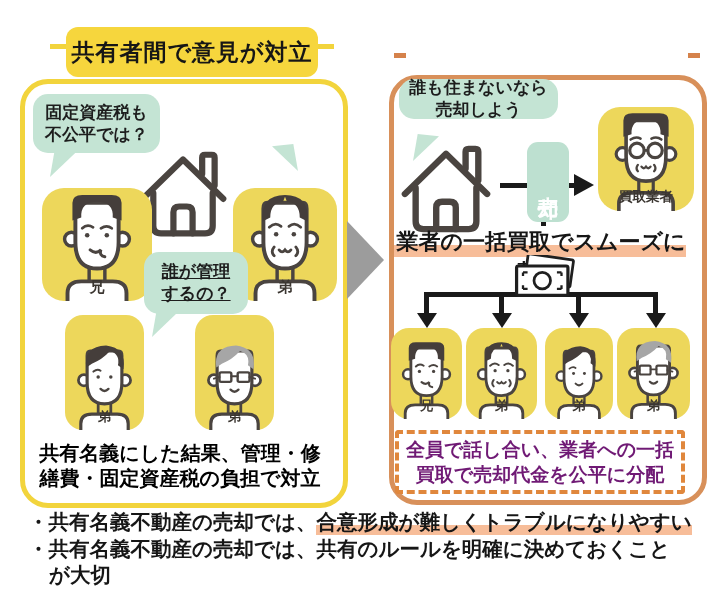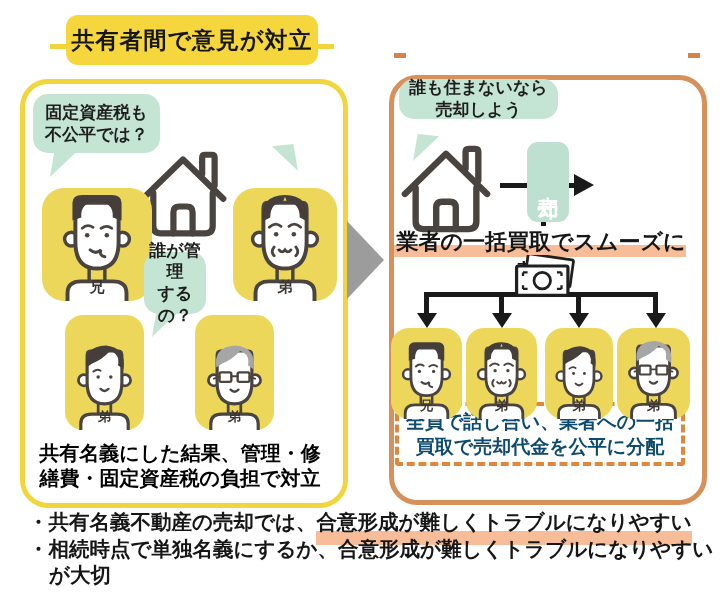--- a/index.html
+++ b/index.html
@@ -7,21 +7,21 @@
           font-family:"Liberation Sans","DejaVu Sans",sans-serif;color:#1f1f1f;}
   .abs{position:absolute;}
   .pre{white-space:pre-line;}
 
   
   .panel{position:absolute;border-radius:28px;background:#fff;}
   .panel-left{left:20px;top:79px;width:318px;height:419px;border:5px solid #F2D43C;}
   .panel-right{left:389px;top:75px;width:308px;height:420px;border:5px solid #D8905A;}
 
   .hdr{position:absolute;display:flex;align-items:center;justify-content:center;
-       font-weight:bold;border-radius:12px;z-index:5;letter-spacing:1px;}
+       font-weight:bold;border-radius:12px;z-index:5;letter-spacing:1px;margin-top:12px;}
   .hdr-left{left:66px;top:15px;width:252px;height:50px;background:#F6D63D;color:#161616;font-size:23px;}
   .hdr-right{left:405px;top:14px;width:284px;height:53px;background:#D5824B;color:#ffffff;font-size:23px;}
   .stub{position:absolute;height:5px;z-index:4;}
   .stub-y{background:#F2D43C;} .stub-o{background:#D5824B;}
 
   
   .bubble{position:absolute;background:#C4E4D4;border-radius:15px;z-index:4;
           display:flex;align-items:center;justify-content:center;text-align:center;
           font-weight:bold;font-size:17px;line-height:1.28;color:#1d1d1d;}
   .tail{position:absolute;background:#C4E4D4;z-index:3;}
@@ -48,31 +48,31 @@
     border-left:10px solid transparent;border-right:10px solid transparent;border-top:15px solid #1a1a1a;}
 
   .sale-box{position:absolute;left:527px;top:142px;width:42px;height:80px;background:#BDE0D0;
     border-radius:11px;z-index:2;display:flex;align-items:center;justify-content:center;
     writing-mode:vertical-rl;text-orientation:upright;color:#fff;font-weight:bold;font-size:21px;letter-spacing:2px;}
 
   .lead{position:absolute;left:390px;top:227px;width:300px;text-align:center;z-index:2;
         font-weight:bold;font-size:22px;color:#161616;}
   .hl-lead{background:linear-gradient(transparent 58%,#F7BD99 58%);padding:0 2px 3px 2px;}
 
-  .dash-box{position:absolute;left:395px;top:402px;width:282px;height:56px;border:4px dashed #E0873C;
+  .dash-box{position:absolute;left:395px;top:430px;width:282px;height:56px;border:4px dashed #E0873C;
     border-radius:4px;z-index:2;display:flex;align-items:center;justify-content:center;text-align:center;
-    font-weight:bold;font-size:19px;line-height:1.32;color:#0c4a6e;}
+    font-weight:bold;font-size:19px;line-height:1.32;color:#701a75;}
 
   .caption-left{position:absolute;left:30px;top:441px;width:300px;text-align:center;z-index:2;
     font-weight:bold;font-size:20px;line-height:1.26;color:#000000;}
 
   .notes{position:absolute;left:28px;top:509px;width:690px;z-index:2;}
   .notes p{margin:0;font-weight:bold;font-size:20.5px;line-height:1.3;color:#161616;}
   .notes .hang{padding-left:21px;text-indent:-21px;}
-  .hl{background:linear-gradient(transparent 60%,#F7BD99 60%);padding-bottom:12px;text-align:right;}
+  .hl{background:linear-gradient(transparent 60%,#F7BD99 60%);padding-bottom:2px;text-align:right;}
 
   .money{z-index:3;}
 </style>
 </head>
 <body>
 
 <div class="canvas">
 
   <div class="panel panel-left"></div>
   <div class="panel panel-right"></div>
@@ -127,21 +127,21 @@
         <path d="M32,15 Q28,15 28,21 L28,55 Q28,82 50,82 Q72,82 72,55 L72,21 Q72,15 68,15 Z" fill="#fff" stroke="#4A4440" stroke-width="4"></path>
         <path d="M27,34 Q25,7 50,7 Q75,7 73,34 L65,30 Q65,15 52,14 L50,9 L48,14 Q35,15 35,30 Z" fill="#453E3B"></path>
         <path d="M34,40 q6,-6 12,-1 M54,39 q6,-5 12,1" stroke="#4A4440" fill="none" stroke-linecap="round" stroke-width="2.8"></path>
         <circle cx="41" cy="47" r="2.3" fill="#4A4440"></circle>
         <circle cx="59" cy="47" r="2.3" fill="#4A4440"></circle>
         <path d="M39,60 q-4,5 0,9 M61,60 q4,5 0,9 M44,63 q3,4 6,0 q3,4 6,0" stroke="#4A4440" fill="none" stroke-linecap="round" stroke-width="2.8"></path>
       </svg>
     <div class="tag tag-big">弟</div>
   </div>
 
-  <div class="bubble pre" style="left:144px;top:252px;width:62px;height:62px;">誰が管理
+  <div class="bubble pre" style="left:144px;top:252px;width:104px;height:62px;text-decoration:underline;">誰が管理
 するの？</div>
   <div class="tail tail-dl" style="left:152px;top:311px;width:25px;height:26px;"></div>
 
   <div class="avatar avatar-sm" style="left:65px;top:315px;width:79px;height:115px;">
       <svg viewBox="0 0 100 115" preserveAspectRatio="xMidYMax meet">
         <circle cx="24" cy="52" r="7" fill="#fff" stroke="#4A4440" stroke-width="3.5"></circle>
         <circle cx="76" cy="52" r="7" fill="#fff" stroke="#4A4440" stroke-width="3.5"></circle>
         <path d="M20,115 L20,107 Q20,95 34,95 L66,95 Q80,95 80,107 L80,115" fill="#fff" stroke="#4A4440" stroke-width="4"></path>
         <path d="M42,80 L42,95 M58,80 L58,95" stroke="#4A4440" stroke-width="3.5" fill="none"></path>
         <path d="M32,15 Q28,15 28,21 L28,55 Q28,82 50,82 Q72,82 72,55 L72,21 Q72,15 68,15 Z" fill="#fff" stroke="#4A4440" stroke-width="4"></path>
@@ -184,20 +184,36 @@
         <path d="M19,46 L19,80 Q19,88 27,88 L73,88 Q81,88 81,80 L81,46"></path>
         <path d="M40,88 L40,66 Q40,60 46,60 L54,60 Q60,60 60,66 L60,88"></path>
       </g>
     </svg>
   </div>
 
   <div class="hline" style="left:500px;top:183px;width:80px;"></div>
   <div class="ah-right" style="left:574px;top:174px;"></div>
   <div class="sale-box">売却</div>
 
+  <div class="avatar" style="left:598px;top:107px;width:96px;height:104px;">
+      <svg viewBox="0 0 100 115" preserveAspectRatio="xMidYMax meet">
+        <circle cx="24" cy="52" r="7" fill="#fff" stroke="#4A4440" stroke-width="3.5"></circle>
+        <circle cx="76" cy="52" r="7" fill="#fff" stroke="#4A4440" stroke-width="3.5"></circle>
+        <path d="M20,115 L20,107 Q20,95 34,95 L66,95 Q80,95 80,107 L80,115" fill="#fff" stroke="#4A4440" stroke-width="4"></path>
+        <path d="M42,80 L42,95 M58,80 L58,95" stroke="#4A4440" stroke-width="3.5" fill="none"></path>
+        <path d="M32,15 Q28,15 28,21 L28,55 Q28,82 50,82 Q72,82 72,55 L72,21 Q72,15 68,15 Z" fill="#fff" stroke="#4A4440" stroke-width="4"></path>
+        <path d="M25,33 L25,15 Q25,7 35,7 L65,7 Q75,7 75,15 L75,33 L66,30 Q67,14 50,14 Q33,14 34,30 Z" fill="#453E3B"></path>
+        <path d="M33,36 q6,-4 11,-1 M56,35 q6,-3 11,1" stroke="#4A4440" fill="none" stroke-linecap="round" stroke-width="2.8"></path>
+        <circle cx="40" cy="48" r="8" stroke="#4A4440" fill="none" stroke-linecap="round" stroke-width="3.5"></circle>
+        <circle cx="60" cy="48" r="8" stroke="#4A4440" fill="none" stroke-linecap="round" stroke-width="3.5"></circle>
+        <path d="M48,48 L52,48" stroke="#4A4440" fill="none" stroke-linecap="round" stroke-width="3"></path>
+        <path d="M41,64 q-3,4 0,7 M59,64 q3,4 0,7 M45,66 q2.5,3.5 5,0 q2.5,3.5 5,0" stroke="#4A4440" fill="none" stroke-linecap="round" stroke-width="2.6"></path>
+      </svg>
+    <div class="tag" style="font-size:13.5px;bottom:5px;">買取業者</div>
+  </div>
 
   <div class="vdash" style="left:541px;top:198px;height:28px;"></div>
   <div class="vdash" style="left:541px;top:252px;height:44px;"></div>
 
   <div class="lead"><span class="hl-lead">業者の一括買取でスムーズに整理</span></div>
 
   <div class="abs money" style="left:512px;top:255px;width:66px;height:44px;">
     <svg viewBox="0 0 70 48" width="66" height="44">
       <g transform="rotate(8 40 20)">
         <rect x="14" y="2" width="50" height="30" rx="2" fill="#fff" stroke="#1f1f1f" stroke-width="3"></rect>
@@ -277,17 +293,17 @@
         <path d="M45,64 q5,5 10,0" stroke="#4A4440" fill="none" stroke-linecap="round" stroke-width="3"></path>
       </svg>
     <div class="tag tag-small">弟</div>
   </div>
 
   <div class="dash-box pre">全員で話し合い、業者への一括
 買取で売却代金を公平に分配</div>
 
   <div class="notes">
     <p><span>・共有名義不動産の売却では、</span><span class="hl">合意形成が難しくトラブルになりやすい</span></p>
-    <p class="hang pre">・相続時点で単独名義にするか、合意形成が難しくトラブルになりやすい
+    <p class="hang pre">・共有名義不動産の売却では、共有のルールを明確に決めておくこと
 が大切</p>
   </div>
 
 </div>
 
 </body></html>

